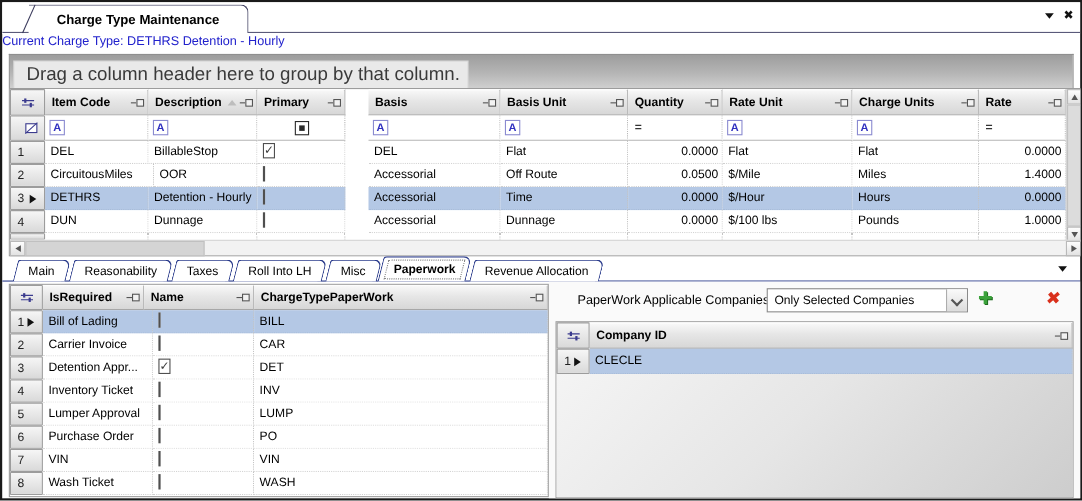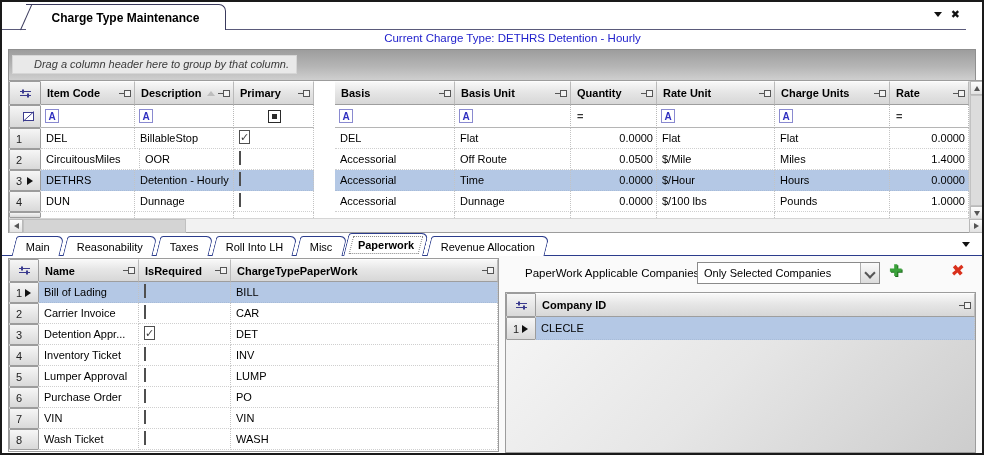--- a/index.html
+++ b/index.html
@@ -3,42 +3,42 @@
 <meta charset="utf-8">
 <style>
   html,body{margin:0;padding:0;background:#808080;}
   *{box-sizing:border-box;}
   .window{
     position:relative;width:984px;height:455px;background:#fff;
     border:2px solid #1a1a1a;overflow:hidden;
     font-family:"Liberation Sans","DejaVu Sans",sans-serif;font-size:11px;color:#000;
   }
   
-  .doc-tabstrip{position:absolute;top:0;left:0;right:16px;height:29px;background:#fff;}
+  .doc-tabstrip{position:absolute;top:0;left:0;right:0;height:29px;background:#fff;}
   .strip-line{position:absolute;top:27px;left:0;right:0;height:1px;background:#5a5a7a;}
   .doc-tab{
     position:absolute;left:24px;top:2px;width:200px;height:26px;background:#fff;z-index:2;
     border-top:1px solid #3a3a5c;border-right:1px solid #3a3a5c;border-radius:0 7px 0 0;
     display:flex;align-items:center;justify-content:center;font-weight:bold;font-size:12px;
   }
   .doc-tab::before{content:"";position:absolute;left:-6px;bottom:0;width:1px;height:28px;
     background:#3a3a5c;transform:rotate(24deg);transform-origin:bottom center;}
   .win-icons{position:absolute;right:6px;top:5px;display:flex;align-items:center;gap:6px;z-index:3;}
   .win-drop{width:14px;height:14px;display:flex;align-items:center;justify-content:center;}
   .win-drop::before{content:"";border:4px solid transparent;border-top:5px solid #111;margin-top:4px;}
   .win-close{font-size:11px;font-weight:bold;color:#111;line-height:14px;}
   
-  .title-blue{position:absolute;top:30px;left:0;right:0;height:16px;text-align:center;
-    color:#2121cc;font-size:11.5px;padding-left:41px;}
+  .title-blue{position:absolute;top:30px;left:0;right:0;height:16px;
+    color:#2121cc;font-size:11.5px;}
   
   .group-bar{position:absolute;top:47px;left:6px;right:6px;height:31px;
     background:linear-gradient(180deg,#9d9d9d 0%,#b5b5b5 55%,#cfcfcf 100%);
     border:1px solid #8f8f8f;border-bottom:none;}
   .group-hint{position:absolute;left:4px;top:6px;background:#e9e9e9;color:#3a3a3a;
-    padding:2px 7px 3px 21px;font-size:11px;box-shadow:0 0 0 1px #d6d6d6;font-style:italic;}
+    padding:2px 7px 3px 11px;font-size:17px;box-shadow:0 0 0 1px #d6d6d6;}
   
   .grid{position:absolute;background:#fff;border:1px solid #9c9c9c;}
   .g-row{display:flex;}
   .c{border-right:1px dotted #c3c3c3;border-bottom:1px dotted #cfcfcf;
      padding:4px 4px 0 5px;overflow:hidden;white-space:nowrap;height:21px;}
   .num{text-align:right;padding-right:3px;}
   .hc{background:linear-gradient(#f8f8f8 0%,#e6e6e6 45%,#d7d7d7 100%);
       border-right:1px solid #bababa;border-bottom:1px solid #9e9e9e;border-top:1px solid #fdfdfd;
       font-weight:bold;display:flex;align-items:center;padding:0 3px 0 6px;overflow:hidden;white-space:nowrap;}
   .hlabel{flex:1;overflow:hidden;}
@@ -356,26 +356,26 @@
 
   <div class="grid pw-grid">
     <div class="g-row hrow">
       <div class="rh pw0 svgbtn">
         <svg width="13" height="13" viewBox="0 0 13 13">
           <path d="M1 4.5h11M1 8.5h11" stroke="#3b3b8e" stroke-width="1"></path>
           <rect x="3" y="2.5" width="2" height="4" fill="#3b3b8e"></rect>
           <rect x="8" y="6.5" width="2" height="4" fill="#3b3b8e"></rect>
         </svg>
       </div>
+      <div class="hc pw2">
+          <span class="hlabel">IsRequired</span>
+          <span class="pin"></span>
+        </div>
       <div class="hc pw1">
           <span class="hlabel">Name</span>
-          <span class="pin"></span>
-        </div>
-      <div class="hc pw2">
-          <span class="hlabel">IsRequired</span>
           <span class="pin"></span>
         </div>
       <div class="hc pw3">
           <span class="hlabel">ChargeTypePaperWork</span>
           <span class="pin"></span>
         </div>
     </div>
 
     <div class="g-row sel">
       <div class="rh pw0" style="height:21px;">

